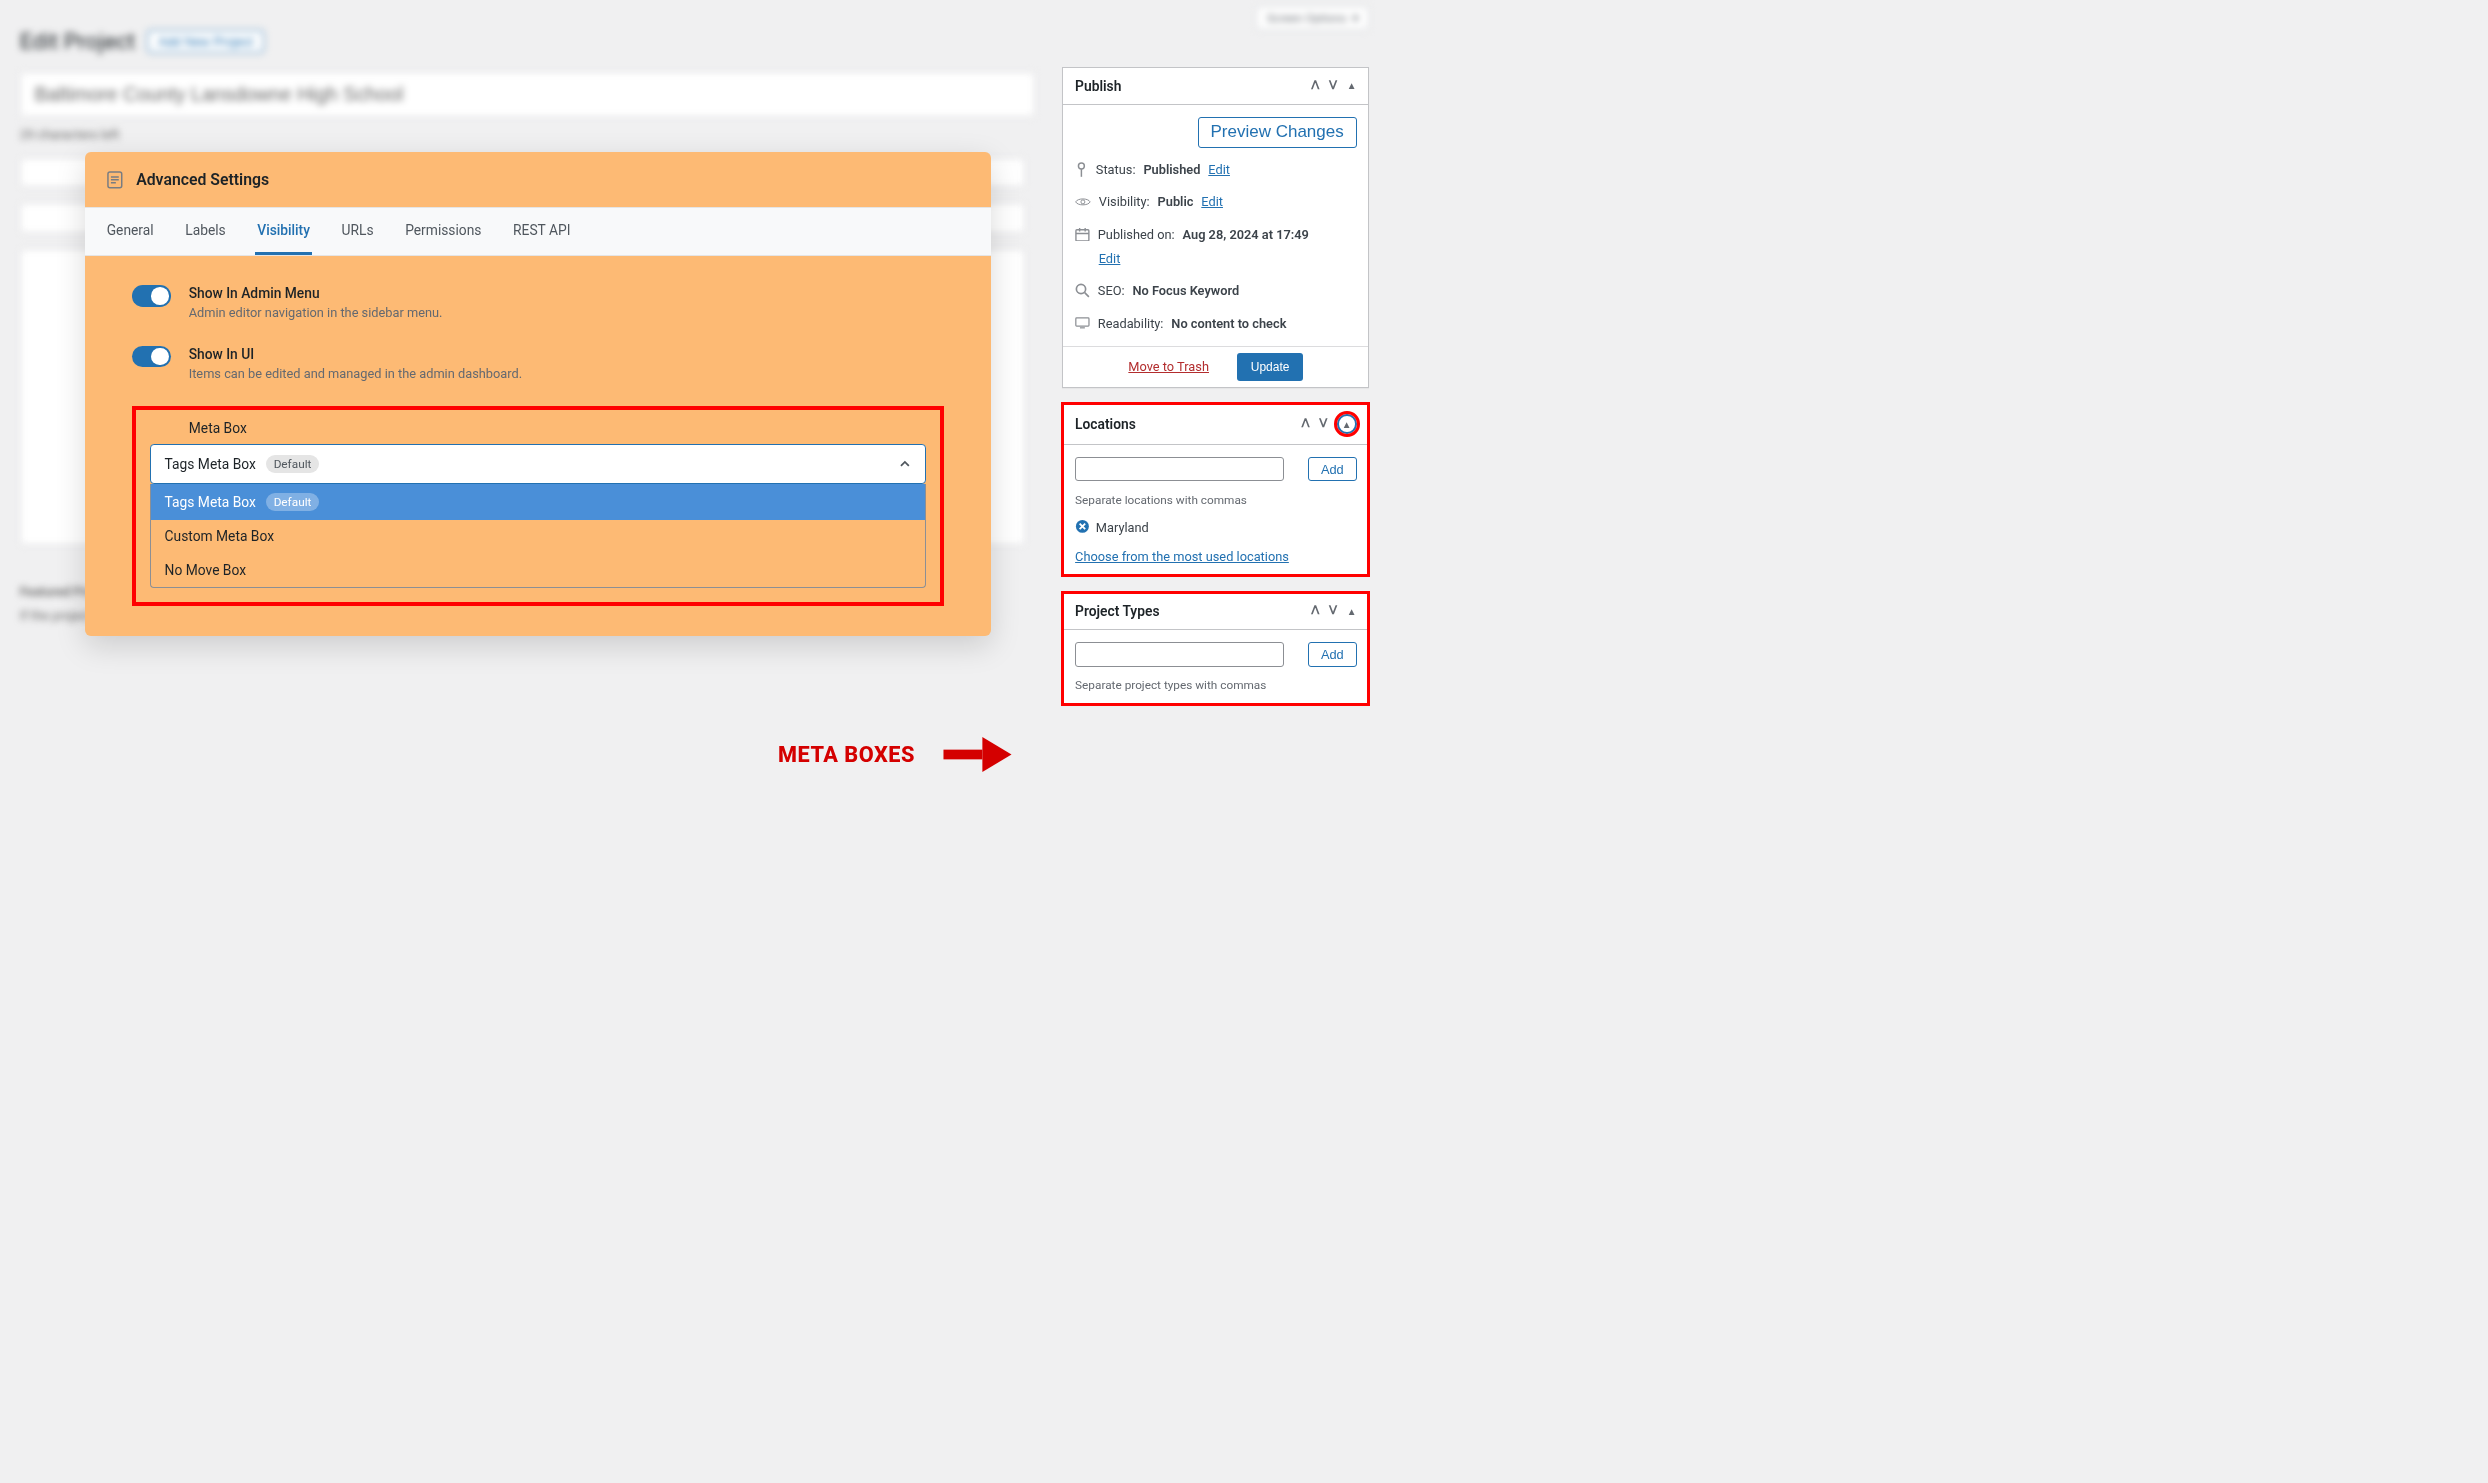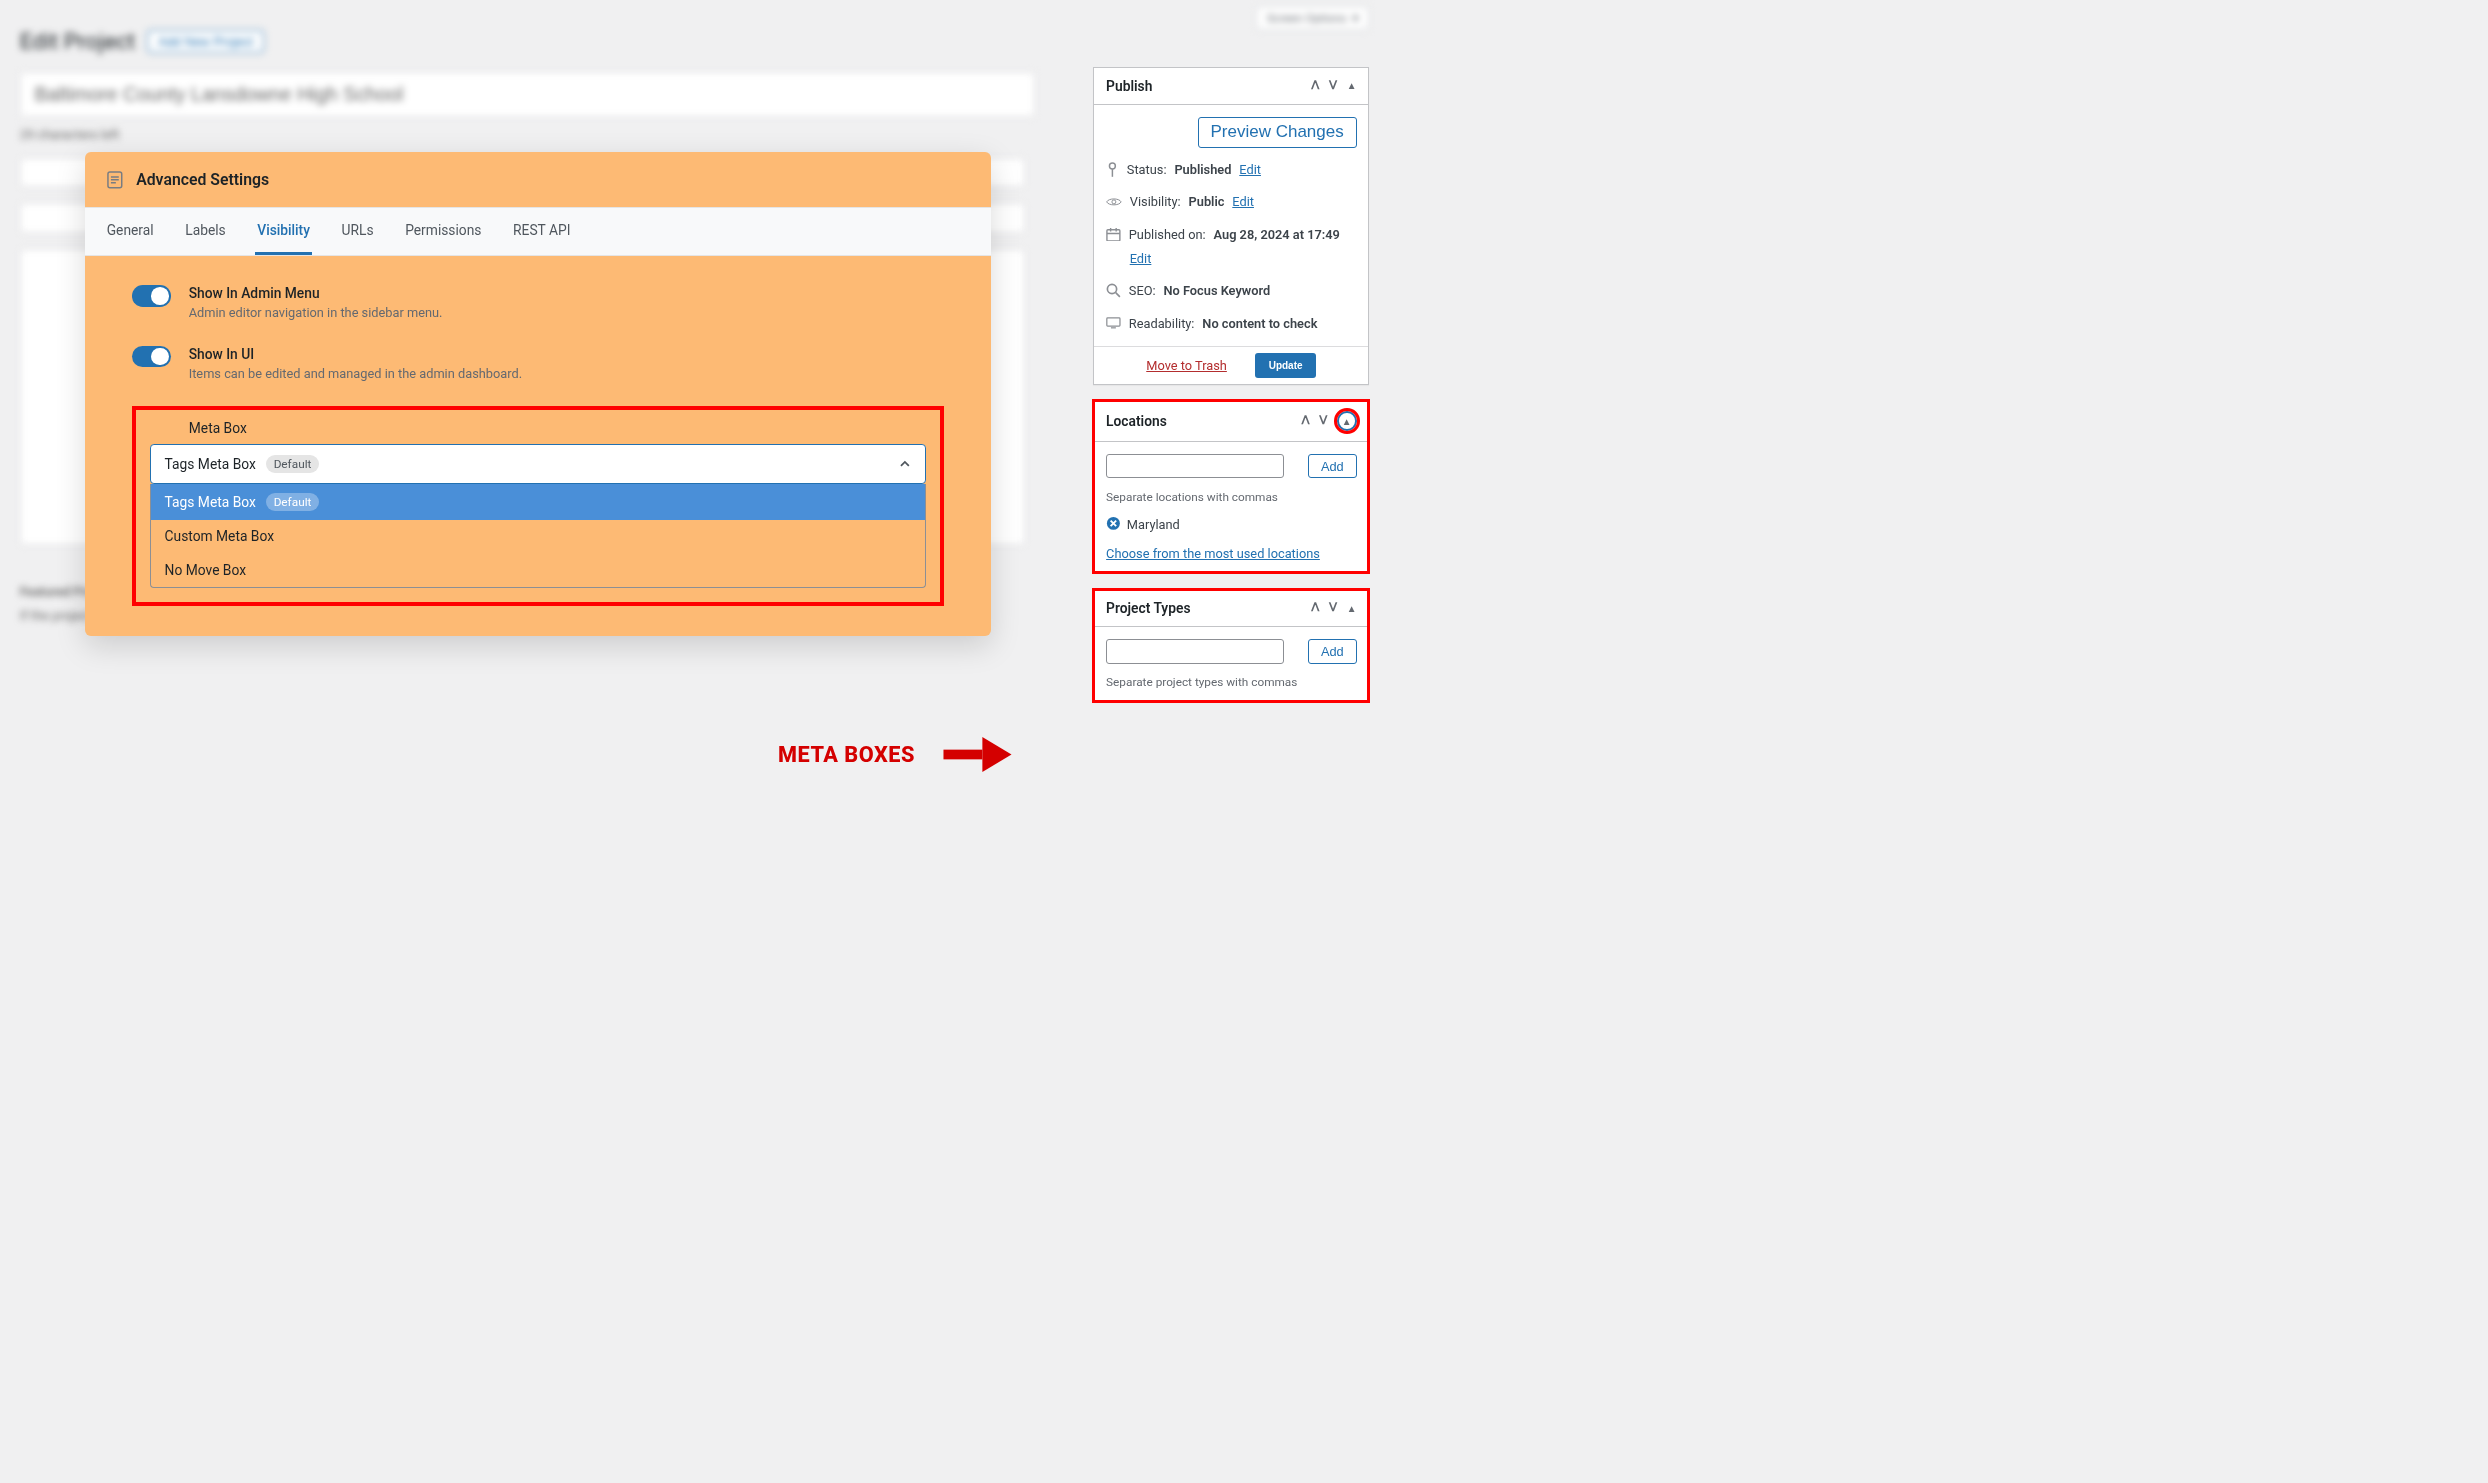--- a/index.html
+++ b/index.html
@@ -76,21 +76,21 @@
     height: 29.6px;
     margin-top: 15.8px;
     border-radius: 2px;
   }
 
   
   .sidebar {
     position: absolute;
     top: 67px;
     right: 19.7px;
-    width: 276px;
+    width: 307px;
     display: flex;
     flex-direction: column;
     gap: 15.8px;
   }
   .panel {
     background: #fff;
     border: 1px solid #c3c4c7;
     box-shadow: 0 1px 1px rgba(0,0,0,.04);
   }
   .panel-header {
@@ -147,22 +147,22 @@
   .pub-label { color: #3c434a; }
   .pub-value { font-weight: 600; }
   .pub-link { color: #2271b1; text-decoration: underline; cursor: pointer; font-weight: 400; }
   .trash-link { color: #b32d2e; text-decoration: underline; cursor: pointer; }
   .update-btn {
     background: #2271b1;
     color: #fff;
     border: none;
     border-radius: 3px;
     padding: 6.9px 13.8px;
-    font-size: 10px;
-    font-weight: 700;
+    font-size: 12px;
+    font-weight: 400;
     cursor: pointer;
   }
   .panel-footer {
     display: flex;
     justify-content: center;
     align-items: center;
     border-top: 1px solid #dcdcde;
     padding: 6px;
     gap: 28px;
   }

